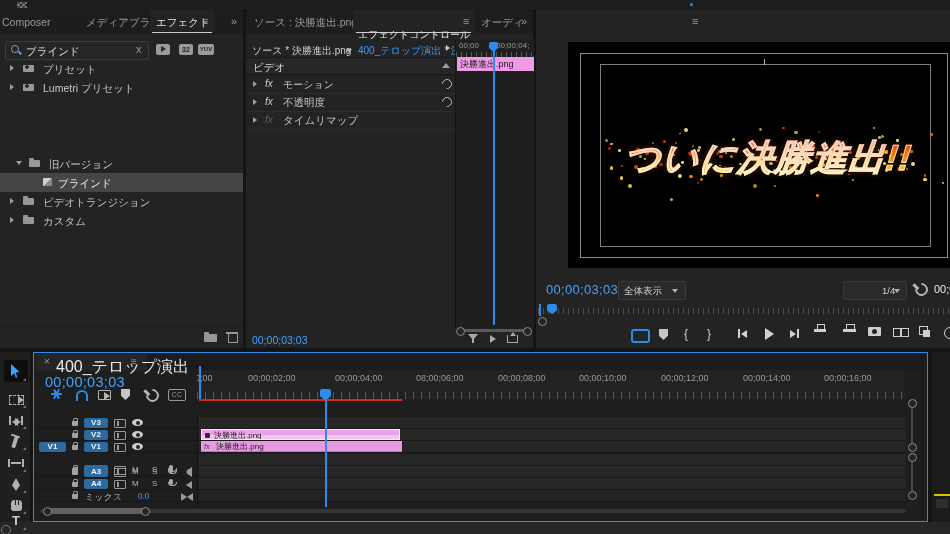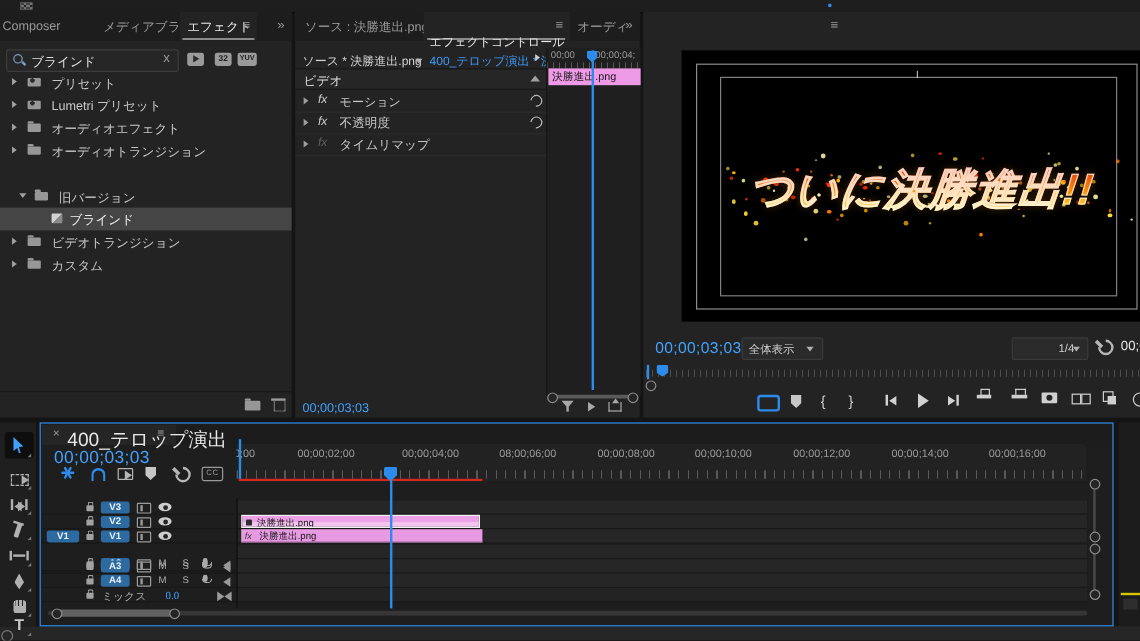--- a/index.html
+++ b/index.html
@@ -114,30 +114,20 @@
   <div class="abs" style="left:0;top:59px;width:243px;height:171px;">
     <div class="abs" style="left:0;top:0;width:243px;height:19px;">
       <span class="chev-r" style="left:10px;top:6px;"></span>
       <span class="folder plus" style="left:23px;top:6px;"></span>
       <span class="txt" style="left:43px;top:4px;font-size:10.5px;">プリセット</span>
     </div>
     <div class="abs" style="left:0;top:19px;width:243px;height:19px;">
       <span class="chev-r" style="left:10px;top:6px;"></span>
       <span class="folder plus" style="left:23px;top:6px;"></span>
       <span class="txt" style="left:43px;top:4px;font-size:10.5px;">Lumetri プリセット</span>
-    </div>
-    <div class="abs" style="left:0;top:38px;width:243px;height:19px;">
-      <span class="chev-r" style="left:10px;top:6px;"></span>
-      <span class="folder" style="left:23px;top:6px;"></span>
-      <span class="txt" style="left:43px;top:4px;font-size:10.5px;">オーディオエフェクト</span>
-    </div>
-    <div class="abs" style="left:0;top:57px;width:243px;height:19px;">
-      <span class="chev-r" style="left:10px;top:6px;"></span>
-      <span class="folder" style="left:23px;top:6px;"></span>
-      <span class="txt" style="left:43px;top:4px;font-size:10.5px;">オーディオトランジション</span>
     </div>
     <div class="abs" style="left:0;top:95px;width:243px;height:19px;">
       <span class="chev-d" style="left:16px;top:7px;"></span>
       <span class="folder" style="left:29px;top:6px;"></span>
       <span class="txt" style="left:49px;top:4px;font-size:10.5px;">旧バージョン</span>
     </div>
     <div class="abs" style="left:0;top:114px;width:243px;height:19px;background:#454545;">
       <span class="fxitem" style="left:43px;top:5px;"></span>
       <span class="txt" style="left:58px;top:4px;font-size:10.5px;color:#f0f0f0;">ブラインド</span>
     </div>

